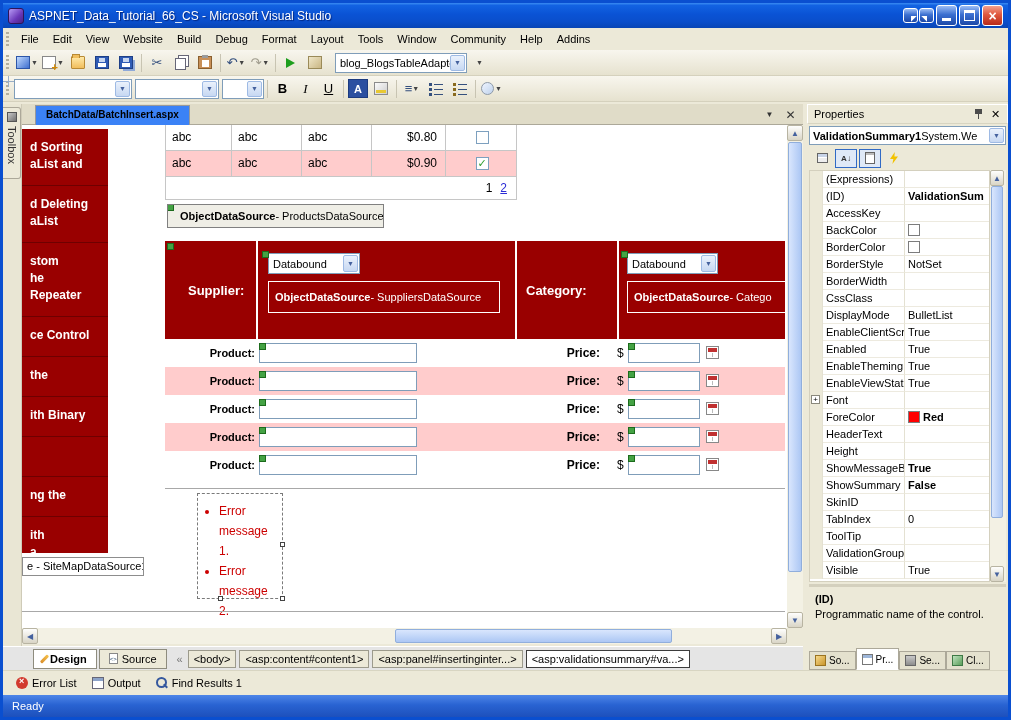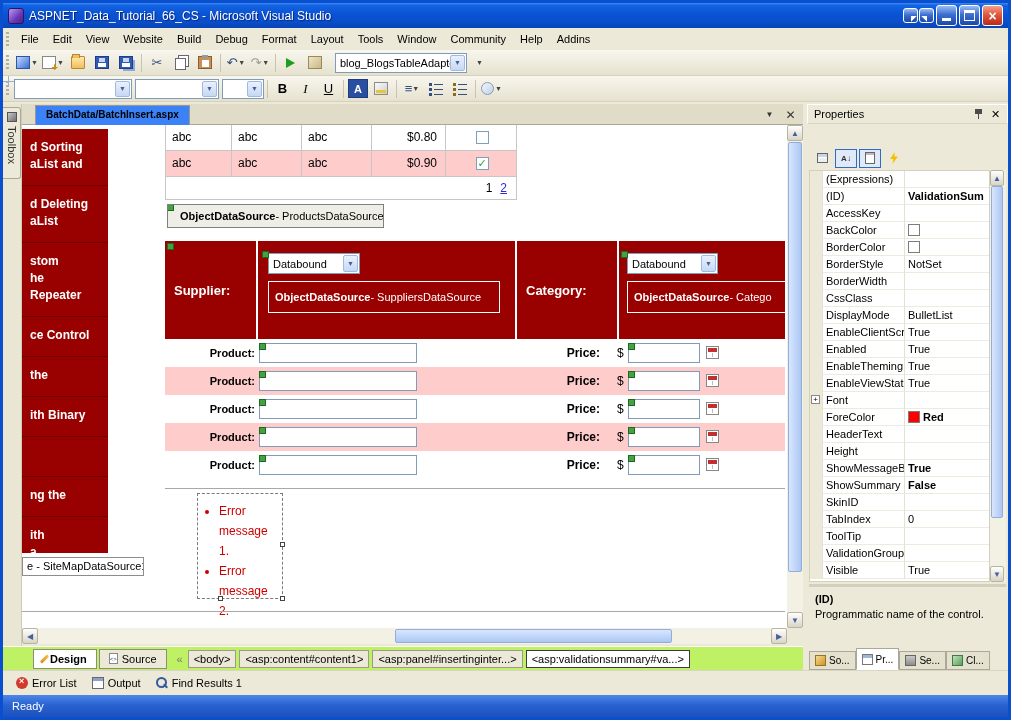--- a/index.html
+++ b/index.html
@@ -127,21 +127,21 @@
 
 
 .sbtn{position:absolute;width:16px;height:16px;background:linear-gradient(180deg,#FEFEFD,#D9D5C6);border:1px solid #B8B4A2;border-radius:2px;display:flex;align-items:center;justify-content:center;font-size:8px;color:#44619E;}
 .sthumb{position:absolute;background:linear-gradient(90deg,#D9E6FD,#ACC7F4);border:1px solid #90AEDC;border-radius:2px;}
 #vscroll{position:absolute;left:787px;top:125px;width:16px;height:503px;background:#F3F1E4;}
 #hscroll{position:absolute;left:22px;top:628px;width:765px;height:16px;background:#F3F1E4;}
 #hscroll .sthumb{background:linear-gradient(180deg,#D9E6FD,#ACC7F4);}
 #sbcorner{position:absolute;left:787px;top:628px;width:16px;height:16px;background:#ECE9D8;}
 
 
-#viewbar{position:absolute;left:3px;top:646px;width:800px;height:24px;background:#bef264;display:flex;align-items:center;border-top:1px solid #FFF;}
+#viewbar{position:absolute;left:3px;top:646px;width:800px;height:24px;background:#e5e5e5;display:flex;align-items:center;border-top:1px solid #FFF;}
 .vtab{display:flex;align-items:center;gap:4px;height:20px;padding:0 9px;border:1px solid #8E8C7E;font-size:11px;background:#ECE9D8;margin-right:2px;white-space:nowrap;}
 .vtab.active{background:#fff;font-weight:bold;}
 .pencil{width:3px;height:10px;background:linear-gradient(#F5C04A,#D98E2B);transform:rotate(45deg);border-radius:1px;}
 .srcic{width:9px;height:11px;background:#fff;border:1px solid #888;position:relative;}
 .srcic::after{content:"<>";position:absolute;left:0px;top:2px;font-size:6px;color:#246;}
 .tagchev{color:#777;margin:0 5px 0 8px;font-size:11px;}
 #tagnav{display:flex;align-items:center;gap:3px;overflow:hidden;}
 .tagbtn{border:1px solid #9C9A8C;padding:2px 5px;font-size:11px;background:#ECE9D8;white-space:nowrap;}
 .tagbtn.active{background:#fff;border-color:#3C3C3C;}
 
@@ -406,21 +406,21 @@
       <span class="stag" style="left:-1px;top:-1px;"></span>
       <span class="odsb">ObjectDataSource</span>
         <span> - ProductsDataSource</span>
     </div>
 
     <div id="redtable">
       <span class="stag" style="left:2px;top:2px;"></span>
       <div class="hgap" style="left:91px;"></div>
       <div class="hgap" style="left:350px;"></div>
       <div class="hgap" style="left:452px;"></div>
-      <div class="hdrlabel" style="left:0;width:91px;">Supplier:</div>
+      <div class="hdrlabel" style="left:14px;width:91px;">Supplier:</div>
       <span class="stag" style="left:97px;top:10px;"></span>
       <div class="ddl" style="left:103px;width:92px;">
         <span>Databound</span>
         <span class="combobtn">▼</span>
       </div>
       <div class="odsbox" style="left:103px;width:232px;">
         <span class="odsb">ObjectDataSource</span>
           <span> - SuppliersDataSource</span>
       </div>
       <div class="hdrlabel" style="left:352px;width:100px;">Category:</div>
@@ -563,20 +563,25 @@
   </div>
 
   <div id="props">
     <div id="propshdr">
       <span class="t">Properties</span>
       <span class="hdrbtn">
           <span class="pinicon"></span>
         </span>
       <span class="hdrbtn">✕</span>
     </div>
+    <div id="objcombo">
+      <b>ValidationSummary1</b>
+      <span> System.We</span>
+      <span class="combobtn">▼</span>
+    </div>
     <div id="propstb">
       <span class="ptbtn">
           <span class="catic"></span>
         </span>
       <span class="ptbtn pressed">
           <span class="azic">A↓</span>
         </span>
       <span class="ptbtn pressed">
           <span class="sheetic"></span>
         </span>

